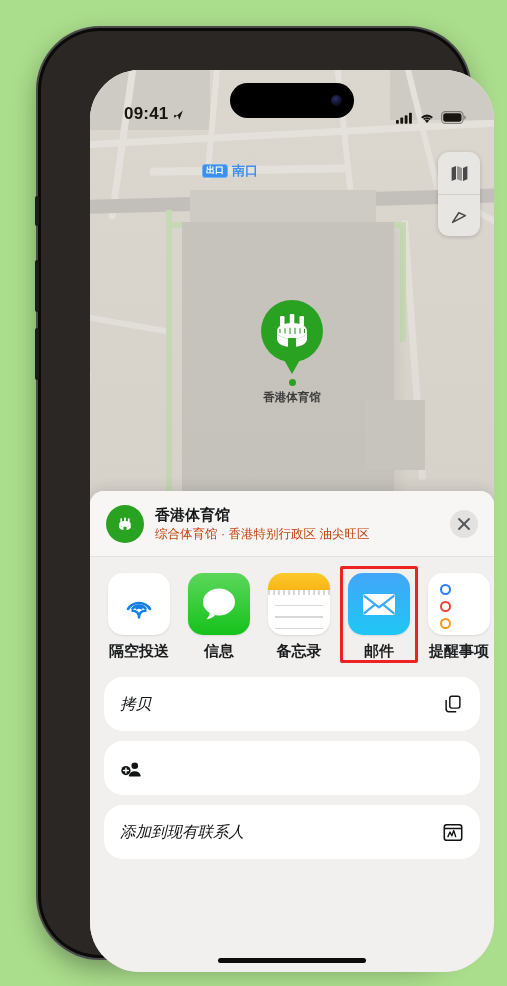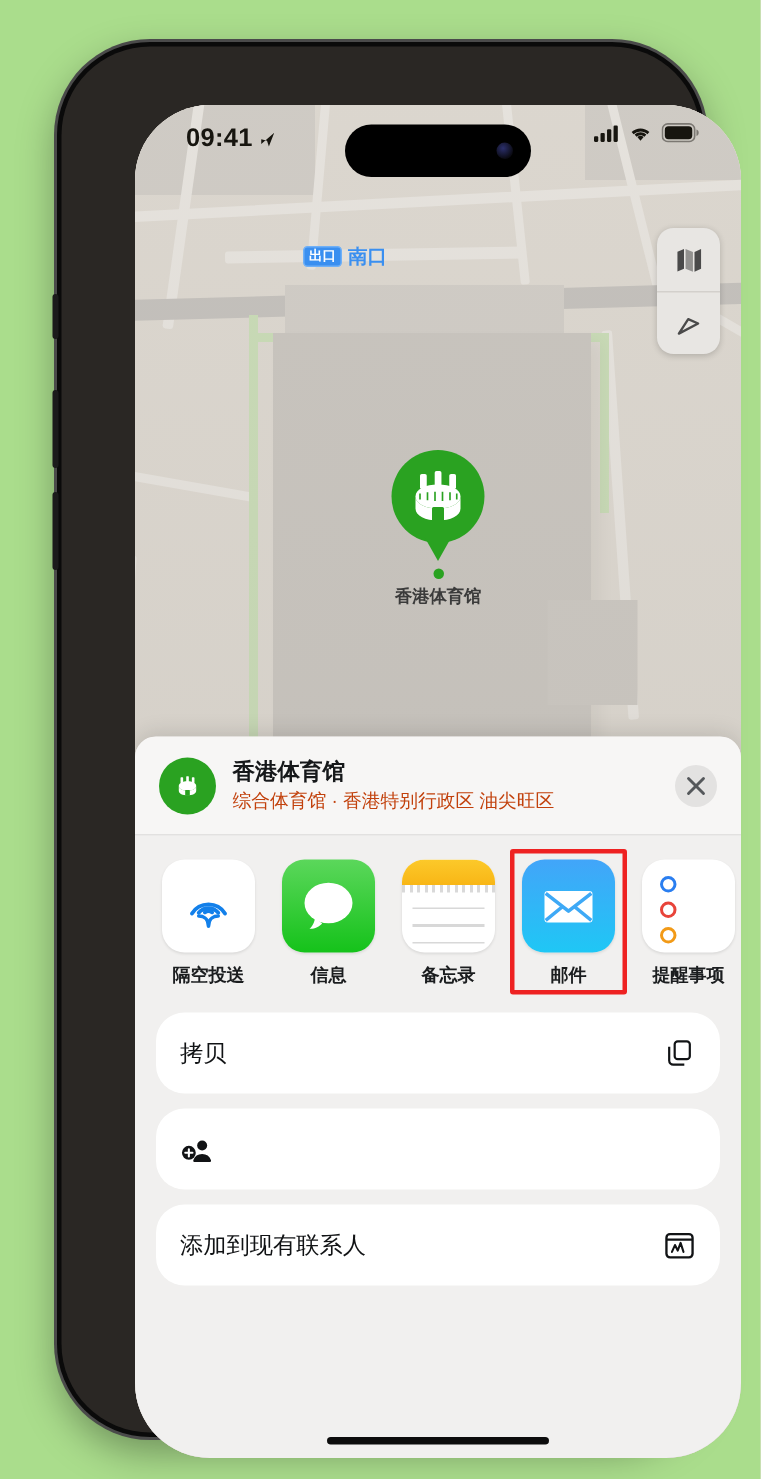--- a/index.html
+++ b/index.html
@@ -103,21 +103,21 @@
     box-shadow: 0 1px 4px rgba(0,0,0,0.18);
   }
   .map-ctrl {
     height: 42px; display: flex; align-items: center; justify-content: center;
   }
   .map-ctrl + .map-ctrl { border-top: 1px solid #d3d0cc; }
 
   
   #status-bar {
     position: absolute; left: 0; top: 0; width: 100%; height: 54px;
-    display: flex; align-items: flex-start; justify-content: space-between;
+    display: flex; align-items: flex-end; justify-content: space-between;
     padding: 12px 28px 0 34px; z-index: 40;
   }
   #status-time {
     font-size: 17px; font-weight: 700; color: #17150f; letter-spacing: 0.2px;
     display: flex; align-items: center; gap: 4px;
   }
   #status-right { display: flex; align-items: center; gap: 6px; }
   #dynamic-island {
     position: absolute; left: 50%; top: 13px; transform: translateX(-50%);
     width: 124px; height: 35px; background: #000; border-radius: 19px;
@@ -161,21 +161,21 @@
   #app-row {
     display: flex; gap: 18px; padding: 16px 0 14px 18px;
     overflow: hidden; position: relative;
   }
   .app-item { width: 62px; flex: 0 0 62px; text-align: center; cursor: pointer; }
   .app-icon {
     width: 62px; height: 62px; border-radius: 15px; overflow: hidden;
     position: relative; box-shadow: 0 1px 2px rgba(0,0,0,0.10);
   }
   .app-label {
-    margin-top: 7px; font-size: 12px; color: #1b1d1f; font-weight: 600;
+    margin-top: 7px; font-size: 15px; color: #1b1d1f; font-weight: 600;
     white-space: nowrap;
   }
   .ic-airdrop { background: #ffffff; display:flex; align-items:center; justify-content:center; }
   .ic-messages { background: linear-gradient(180deg, #5bd75b, #15c21a); display:flex; align-items:center; justify-content:center; }
   .ic-mail { background: linear-gradient(180deg, #42a5f9, #1fc7f5); display:flex; align-items:center; justify-content:center; }
   .ic-notes { background: #ffffff; }
   .notes-top { height: 17px; background: linear-gradient(180deg, #fcc92a, #f8b616); }
   .notes-perf { height: 5px; background:
       repeating-linear-gradient(90deg, #d9d9d9 0 2px, transparent 2px 5px); }
   .notes-line { height: 1.3px; background: #d8d8d8; margin: 10px 7px 0 7px; }
@@ -186,20 +186,21 @@
   #notes-highlight {
     position: absolute; border: 3px solid #ee2222; border-radius: 2px;
     pointer-events: none;
   }
 
   
   #action-list { padding: 2px 14px 0 14px; }
   .action-group {
     background: #ffffff; border-radius: 19px; margin-bottom: 10px;
     overflow: hidden;
+    font-style: italic;
   }
   .action-row {
     height: 54px; display: flex; align-items: center;
     padding: 0 16px; cursor: pointer;
   }
   .action-label { flex: 1; font-size: 15.5px; color: #111315; font-weight: 500; }
   .action-icon { width: 24px; display: flex; justify-content: flex-end; }
 
   #home-indicator {
     position: absolute; left: 50%; bottom: 9px; transform: translateX(-50%);

